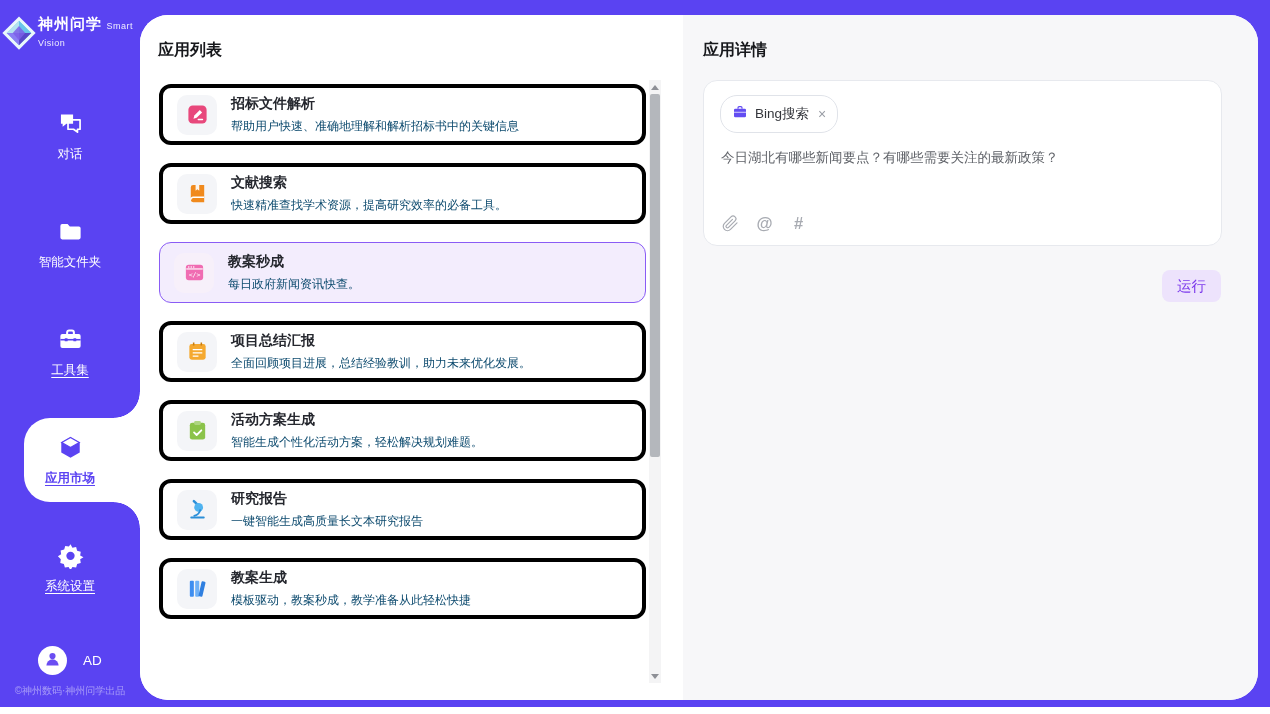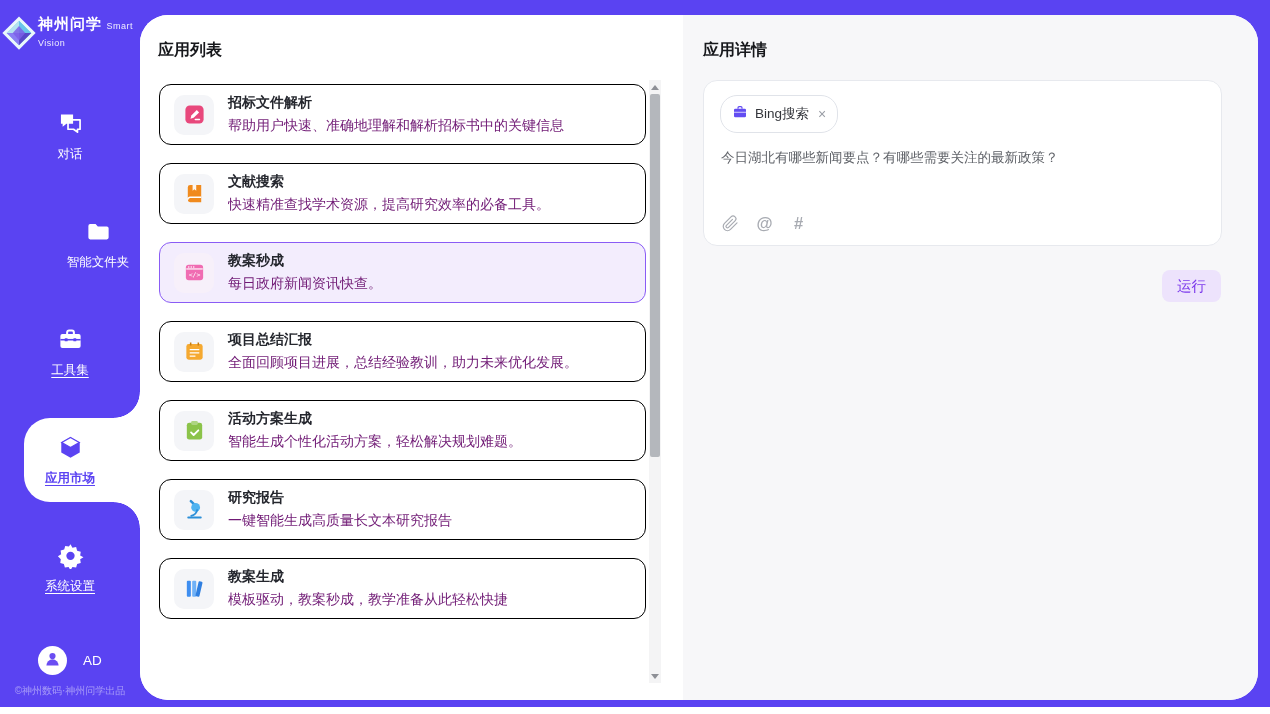--- a/index.html
+++ b/index.html
@@ -37,29 +37,29 @@
   
   .main { position:absolute; left:140px; top:15px; width:1118px; height:685px; border-radius:28px; overflow:hidden; background:#fff; }
   .list-panel { position:absolute; left:0; top:0; width:543px; height:685px; background:#fff; }
   .detail-panel { position:absolute; left:543px; top:0; width:575px; height:685px; background:#F7F7F9; }
   .panel-title { position:absolute; left:18px; top:25px; font-size:16px; font-weight:bold; color:#17181C; }
   .detail-panel .panel-title { left:20px; }
 
   
   .cards { position:absolute; left:19px; top:69px; width:487px; }
   .card { display:flex; align-items:center; gap:14px; height:61px; padding:0 14px; margin-bottom:18px;
-    background:#fff; border:1px solid #000000; border-radius:12px; cursor:pointer; }
+    background:#fff; border:4px solid #000000; border-radius:12px; cursor:pointer; }
   .card.selected { background:#F3EDFD; border:1.5px solid #8A5CF5; }
   .app-ico { width:40px; height:40px; border-radius:10px; background:#F4F5F8; flex:0 0 auto;
     display:flex; align-items:center; justify-content:center; }
   .card.selected .app-ico { background:#F7F0FA; }
   .app-ico svg { width:23px; height:23px; }
   .card-text { min-width:0; }
   .card-title { font-size:14px; font-weight:bold; color:#25272E; margin-bottom:5px; }
-  .card-desc { font-size:14px; color:#701a75; white-space:nowrap; overflow:hidden; }
+  .card-desc { font-size:12px; color:#0c4a6e; white-space:nowrap; overflow:hidden; }
 
   
   .sbar { position:absolute; left:509px; top:65px; width:12px; height:603px; background:#F4F4F5; }
   .sbar .arrow { position:absolute; left:0; width:12px; height:12px; display:flex; align-items:center; justify-content:center; cursor:pointer; }
   .sbar .arrow.up { top:1px; } .sbar .arrow.down { bottom:1px; }
   .tri-up { width:0; height:0; border-left:4px solid transparent; border-right:4px solid transparent; border-bottom:5px solid #8E9096; }
   .tri-down { width:0; height:0; border-left:4px solid transparent; border-right:4px solid transparent; border-top:5px solid #8E9096; }
   .thumb { position:absolute; left:1px; top:14px; width:10px; height:363px; background:#B4B7BC; border-radius:2px; cursor:pointer; }
 
   
@@ -99,21 +99,21 @@
         <span class="brand-sub">Smart Vision</span>
       </span>
     </div>
 
     <div class="bubble"></div>
     <div id="nav-list">
         <div class="nav-item" style="top: 110px;"><span class="nico"><svg viewBox="0 0 24 24">
               <path d="M3.5 4h10.8v8.3H8.4l-3.4 2.5v-2.5H3.5z" fill="#fff"></path>
               <path d="M9.8 8.8h10.7v8.3h-2.3v2.6l-3.5-2.6H9.8z" fill="none" stroke="#fff" stroke-width="1.5" stroke-linejoin="round"></path>
             </svg></span><span class="nlabel">对话</span></div>
-        <div class="nav-item" style="top: 218px; margin-left: 28px;"><span class="nico"><svg viewBox="0 0 24 24">
+        <div class="nav-item" style="top: 218px;"><span class="nico"><svg viewBox="0 0 24 24">
               <path d="M3 7a1.6 1.6 0 011.6-1.6h4.8l2 2.2h8A1.6 1.6 0 0121 9.2v8.2a1.6 1.6 0 01-1.6 1.6H4.6A1.6 1.6 0 013 17.4z" fill="#fff"></path>
             </svg></span><span class="nlabel">智能文件夹</span></div>
         <div class="nav-item underline" style="top: 326px;"><span class="nico"><svg viewBox="0 0 24 24">
               <path d="M9 7V5.7A1.7 1.7 0 0110.7 4h2.6A1.7 1.7 0 0115 5.7V7" stroke="#fff" stroke-width="1.8" fill="none"></path>
               <rect x="3" y="7" width="18" height="12.5" rx="1.8" fill="#fff"></rect>
               <path d="M3 12.2h18" stroke="#5A43F2" stroke-width="1.4"></path>
               <rect x="6.8" y="10.9" width="2.7" height="2.7" rx="0.6" fill="#5A43F2"></rect>
               <rect x="14.5" y="10.9" width="2.7" height="2.7" rx="0.6" fill="#5A43F2"></rect>
             </svg></span><span class="nlabel">工具集</span></div>
         <div class="nav-item active underline" style="top: 434px; font-weight: bold;"><span class="nico"><svg viewBox="0 0 24 24">

